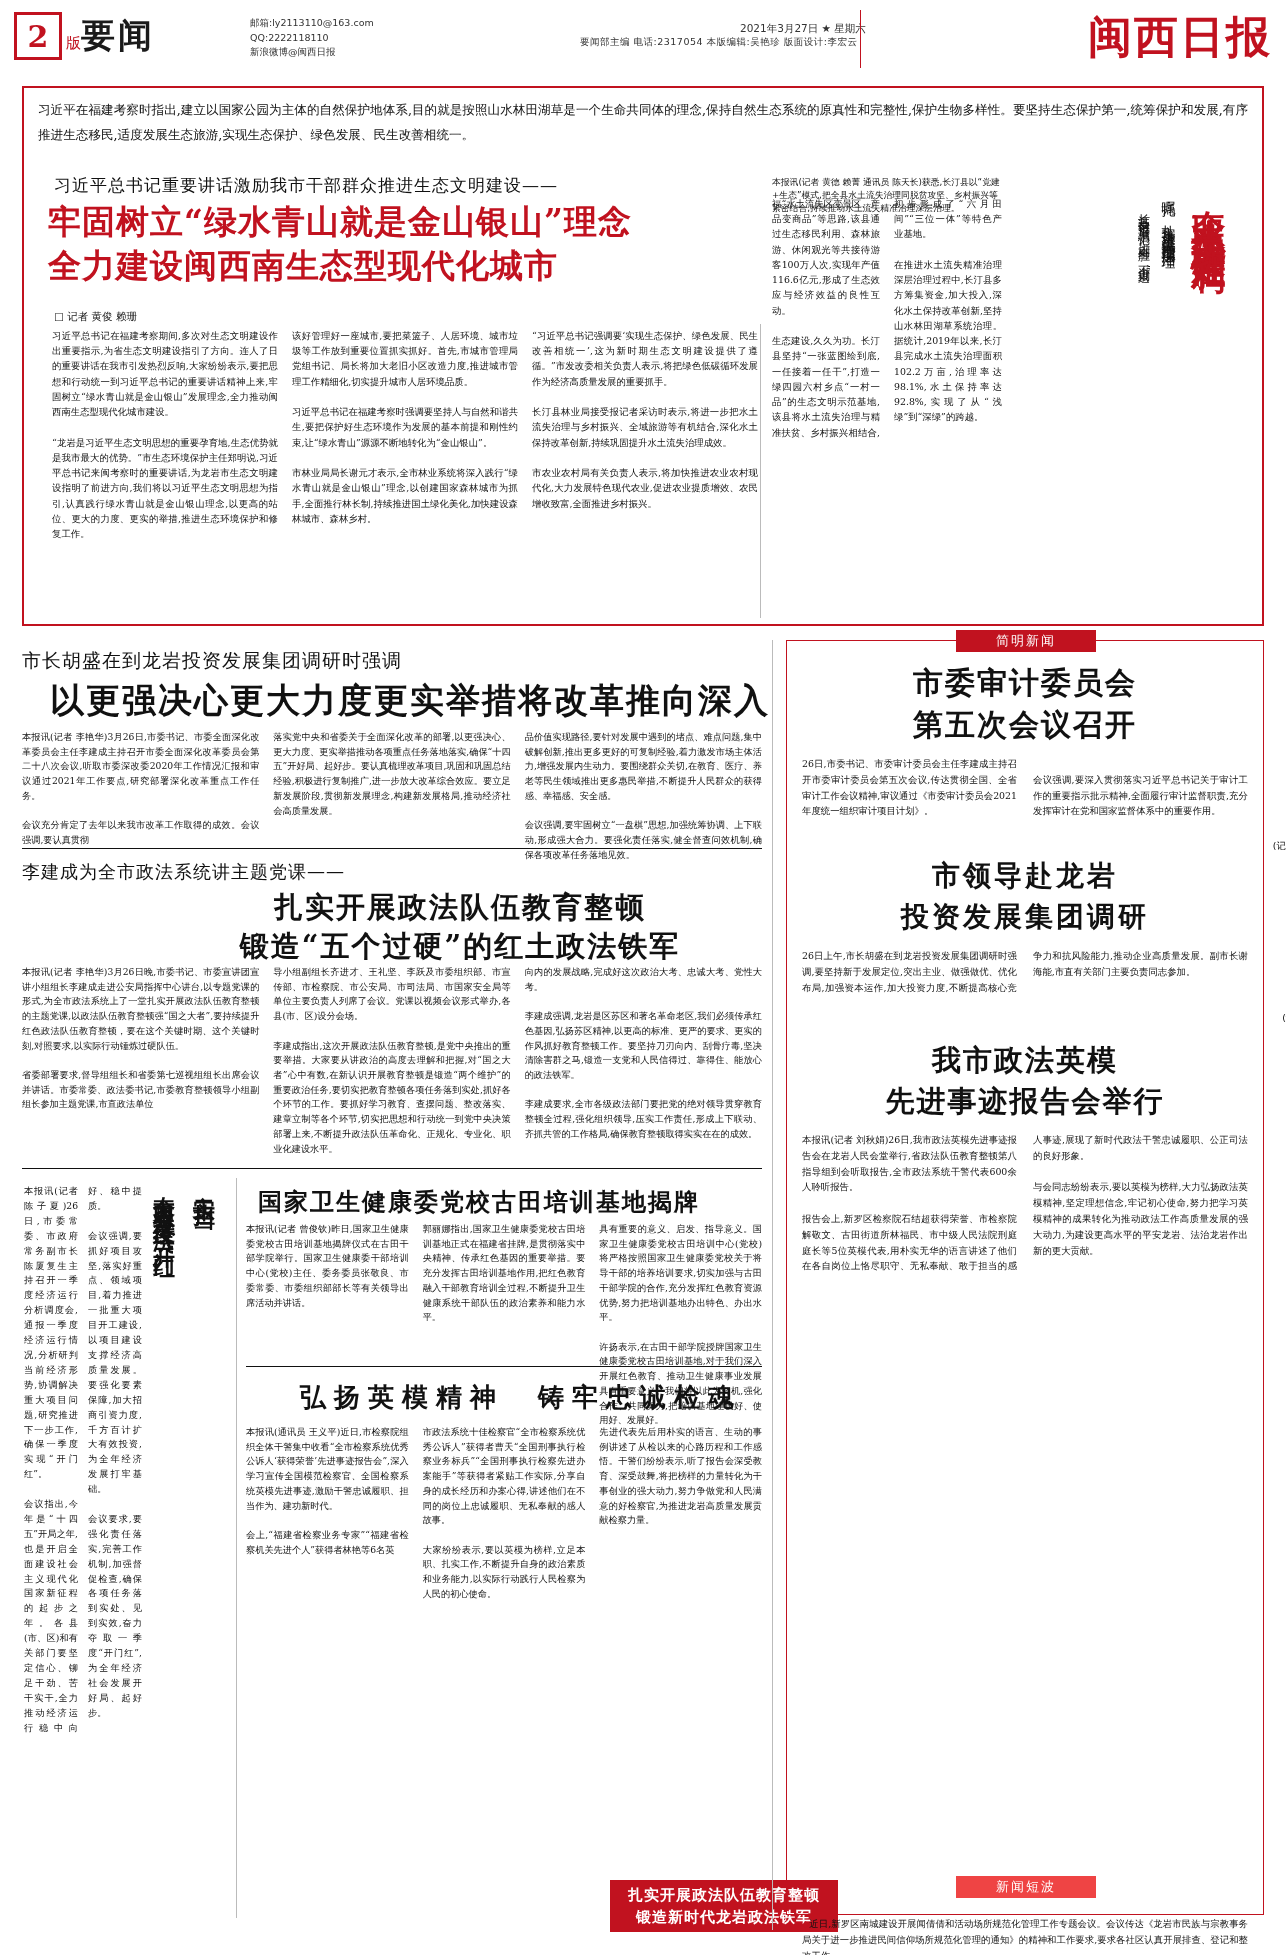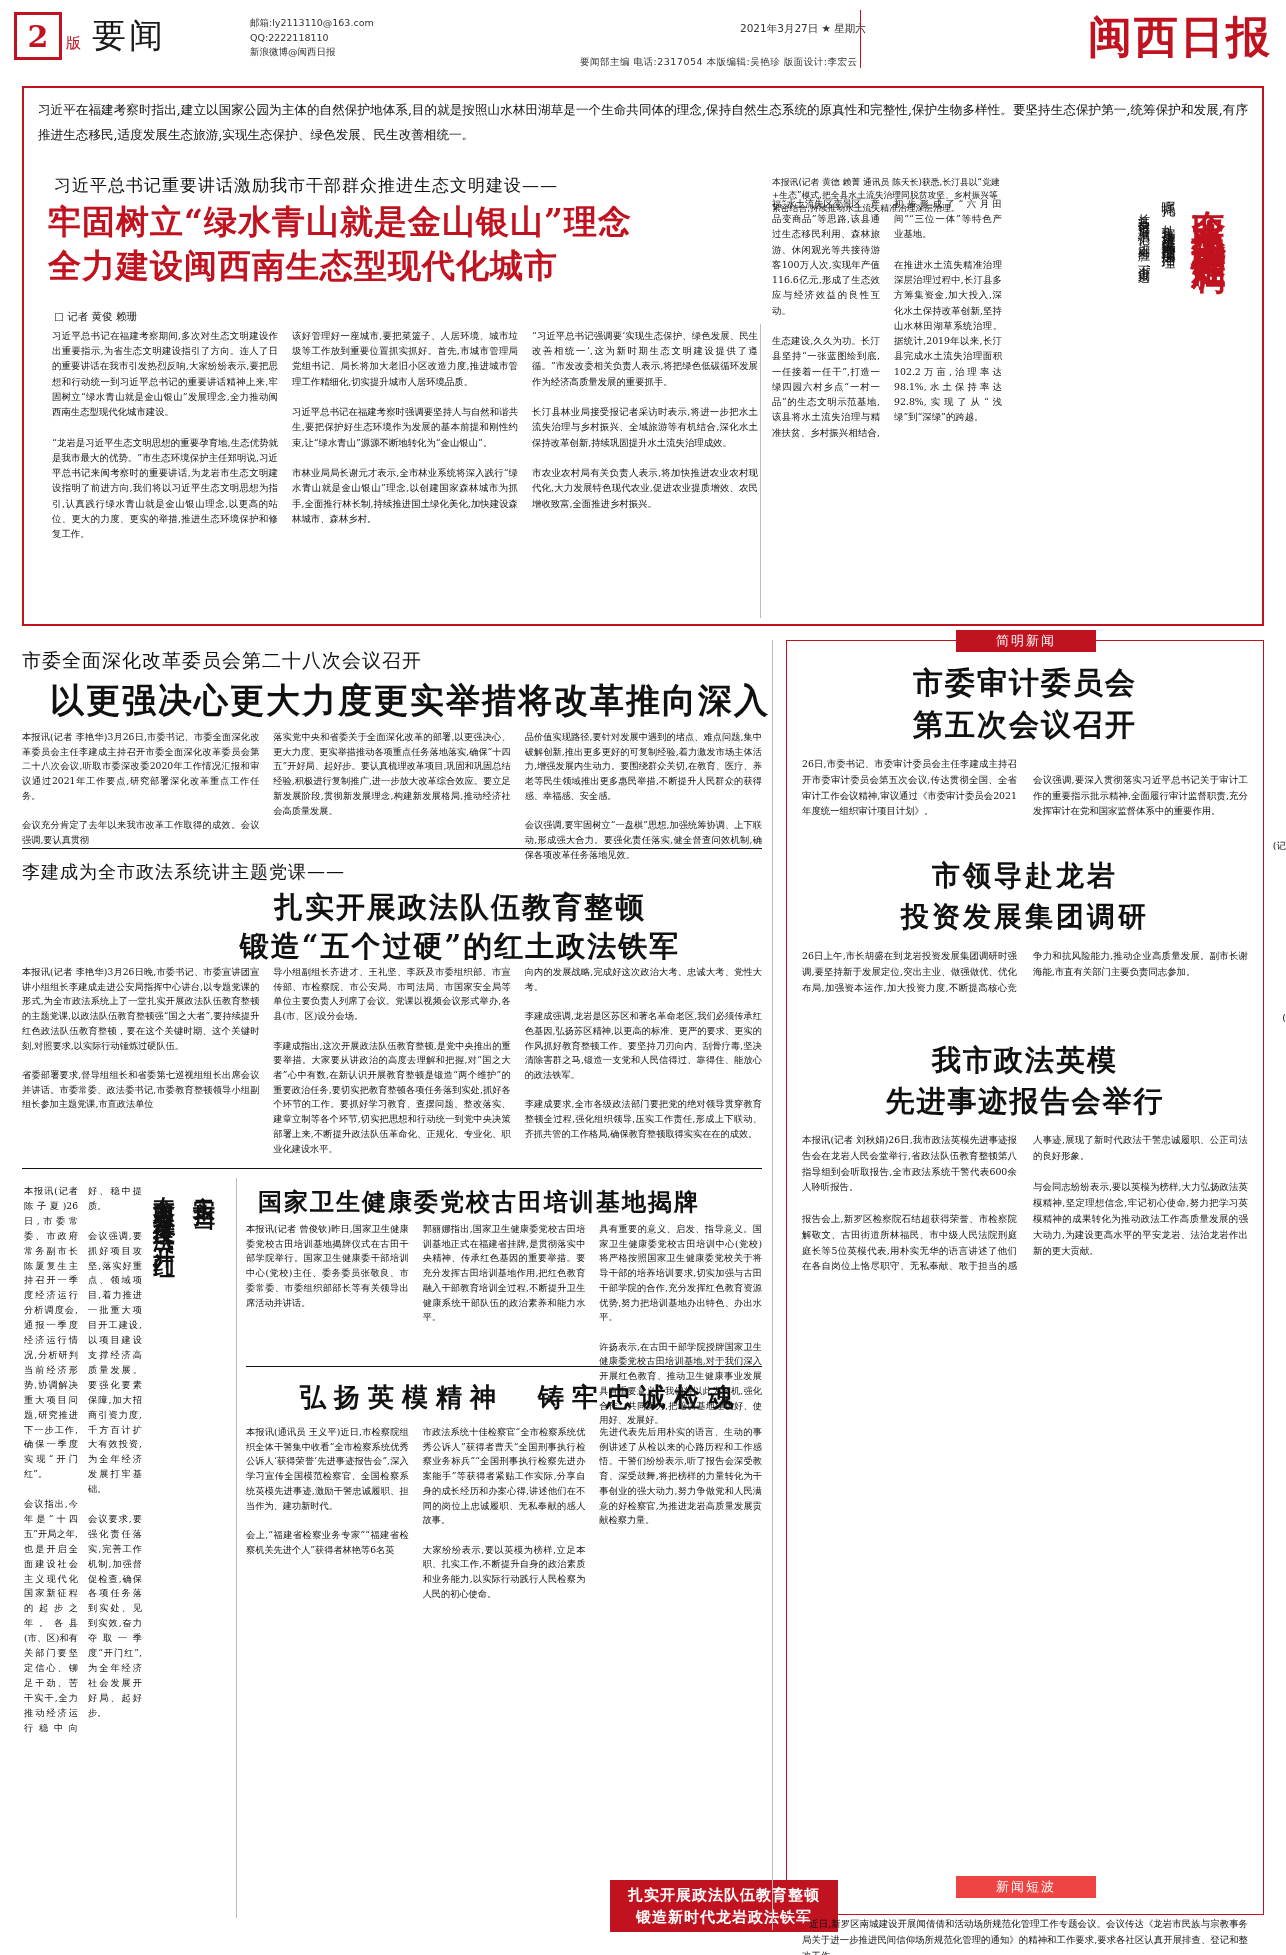--- a/index.html
+++ b/index.html
@@ -4,23 +4,23 @@
 <style>
   html,body{margin:0;padding:0;background:#fff;}
   body{width:1286px;height:1955px;font-family:"DejaVu Sans","Liberation Sans",sans-serif;color:#111;}
   .page{position:relative;width:1286px;height:1955px;overflow:hidden;background:#fff;}
 
   
   .masthead{position:absolute;left:0;top:0;width:1286px;height:80px;}
   .mast-left{position:absolute;left:14px;top:12px;display:flex;align-items:center;}
   .pagenum{width:42px;height:42px;border:3px solid #c1121f;color:#c1121f;font-size:30px;font-weight:bold;display:flex;align-items:center;justify-content:center;font-family:"DejaVu Serif","Liberation Serif",serif;}
   .pagenum-label{color:#c1121f;font-size:15px;margin-left:4px;margin-top:14px;font-family:"DejaVu Serif","Liberation Serif",serif;}
-  .mast-section{margin-left:11px;font-size:34px;font-weight:normal;letter-spacing:3px;color:#1a1a1a;font-family:"DejaVu Serif","Liberation Serif",serif;}
+  .mast-section{margin-left:0;font-size:34px;font-weight:bold;letter-spacing:3px;color:#1a1a1a;font-family:"DejaVu Serif","Liberation Serif",serif;}
   .mast-contact{position:absolute;left:250px;top:16px;font-size:9.5px;line-height:1.55;color:#333;}
-  .mast-mid{position:absolute;left:580px;top:56px;font-size:9.5px;color:#333;letter-spacing:.5px;}
+  .mast-mid{position:absolute;left:580px;top:36px;font-size:9.5px;color:#333;letter-spacing:.5px;}
   .mast-date{position:absolute;left:740px;top:22px;font-size:10.5px;color:#333;}
   .mast-title{position:absolute;right:14px;top:8px;font-size:44px;font-weight:bold;color:#c1121f;letter-spacing:2px;font-family:"DejaVu Serif","Liberation Serif",serif;}
   .mast-rule{position:absolute;left:860px;top:10px;width:1px;height:58px;background:#c1121f;}
 
   
   .topbox{position:absolute;left:22px;top:86px;width:1242px;height:540px;border:2px solid #c1121f;box-sizing:border-box;}
   .lead{position:absolute;left:14px;top:10px;width:1210px;font-size:12.6px;line-height:1.95;text-align:justify;font-family:"DejaVu Serif","Liberation Serif",serif;}
 
   .hl-shoulder{position:absolute;left:30px;top:86px;font-size:17px;color:#111;letter-spacing:1px;font-family:"DejaVu Serif","Liberation Serif",serif;}
   .hl-main{position:absolute;left:24px;top:112px;width:700px;}
@@ -150,21 +150,21 @@
 
 在推进水土流失精准治理深层治理过程中,长汀县多方筹集资金,加大投入,深化水土保持改革创新,坚持山水林田湖草系统治理。据统计,2019年以来,长汀县完成水土流失治理面积102.2万亩,治理率达98.1%,水土保持率达92.8%,实现了从“浅绿”到“深绿”的跨越。</div>
 
     <div class="vtitle">
       <div class="vmain">夺取水土流失治理决定性胜利</div>
       <div class="vsub">嘱托 · 扎实推进水土流失精准治理深层治理</div>
       <div class="vsub2">长汀县牢记习近平总书记“进则全胜、不进则退”</div>
     </div>
   </div>
 
-  <div class="s2-shoulder">市委全面深化改革委员会第二十八次会议召开</div>
+  <div class="s2-shoulder">市长胡盛在到龙岩投资发展集团调研时强调</div>
   <div class="s2-head">以更强决心更大力度更实举措将改革推向深入</div>
   <div class="s2-cols">
     <div class="col" style="white-space:pre-line;">本报讯(记者 李艳华)3月26日,市委书记、市委全面深化改革委员会主任李建成主持召开市委全面深化改革委员会第二十八次会议,听取市委深改委2020年工作情况汇报和审议通过2021年工作要点,研究部署深化改革重点工作任务。
 
 会议充分肯定了去年以来我市改革工作取得的成效。会议强调,要认真贯彻</div>
     <div class="col" style="white-space:pre-line;">落实党中央和省委关于全面深化改革的部署,以更强决心、更大力度、更实举措推动各项重点任务落地落实,确保“十四五”开好局、起好步。要认真梳理改革项目,巩固和巩固总结经验,积极进行复制推广,进一步放大改革综合效应。要立足新发展阶段,贯彻新发展理念,构建新发展格局,推动经济社会高质量发展。</div>
     <div class="col" style="white-space:pre-line;">品价值实现路径,要针对发展中遇到的堵点、难点问题,集中破解创新,推出更多更好的可复制经验,着力激发市场主体活力,增强发展内生动力。要围绕群众关切,在教育、医疗、养老等民生领域推出更多惠民举措,不断提升人民群众的获得感、幸福感、安全感。
 
 会议强调,要牢固树立“一盘棋”思想,加强统筹协调、上下联动,形成强大合力。要强化责任落实,健全督查问效机制,确保各项改革任务落地见效。</div>
   </div>

